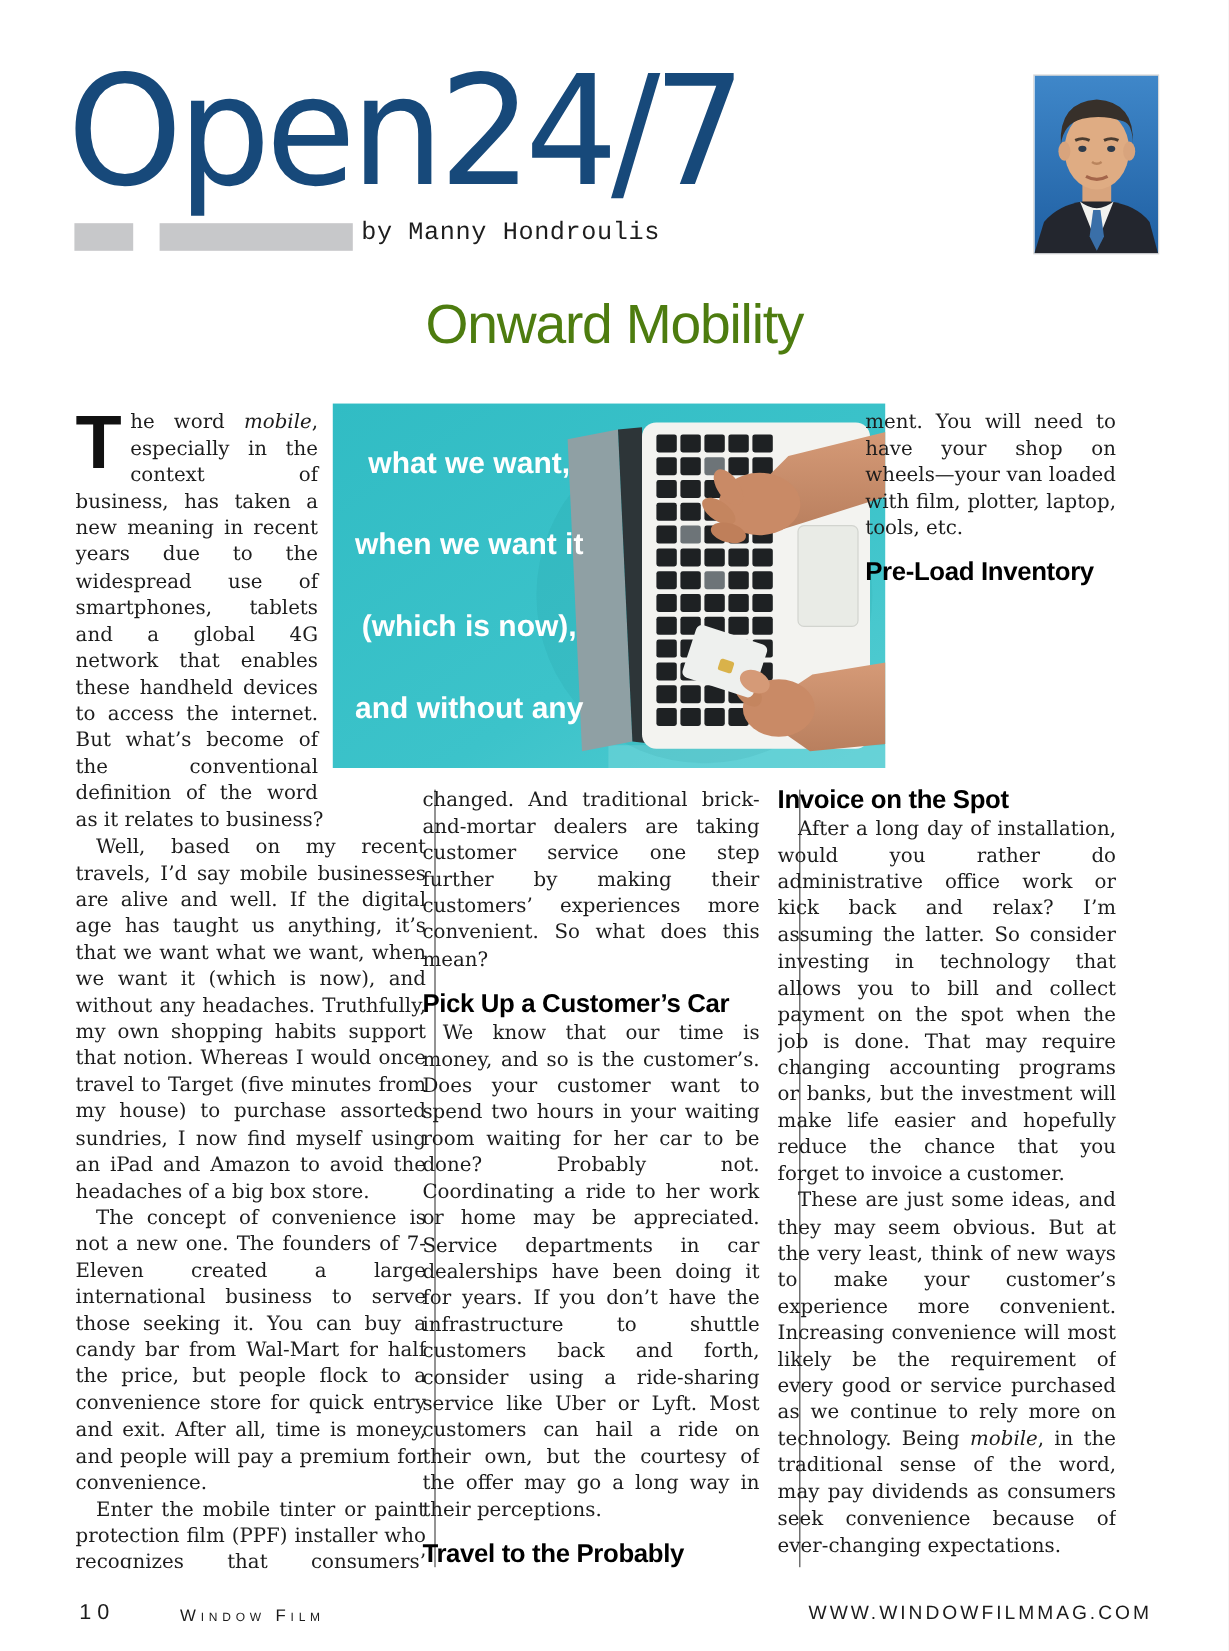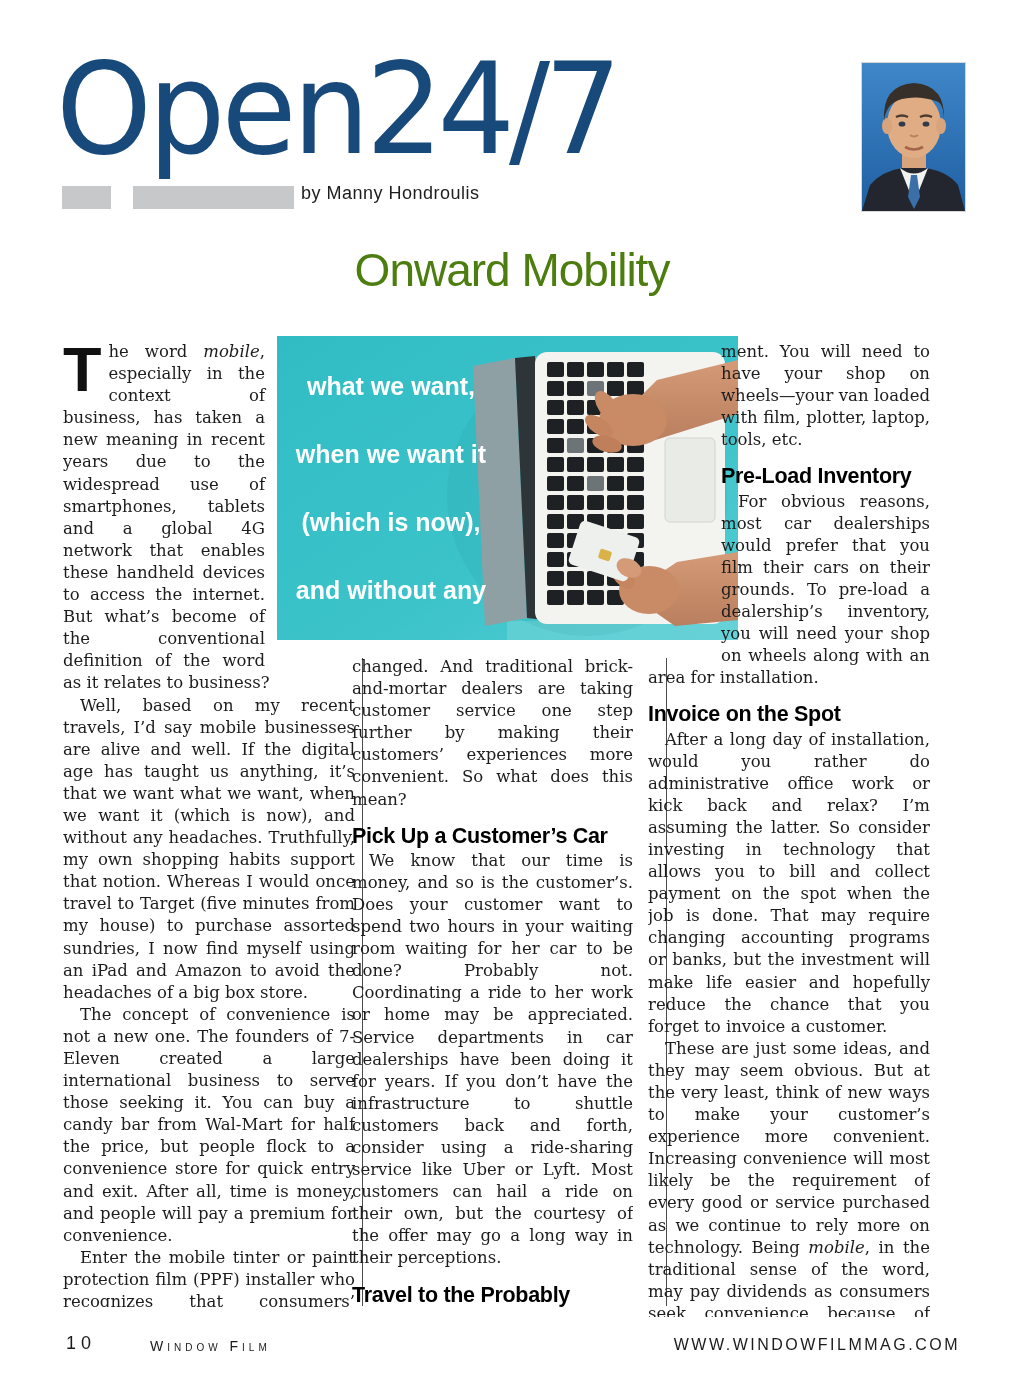--- a/index.html
+++ b/index.html
@@ -7,21 +7,21 @@
         font-family:"DejaVu Serif",serif;color:#1c1c1c;}
   
   .logo{position:absolute;left:56px;top:40px;z-index:2;color:#17497a;
         font-family:"DejaVu Sans",sans-serif;font-weight:400;font-size:122px;line-height:1.1;
         letter-spacing:-4px;transform:scaleY(1.04);transform-origin:top left;}
   .logo .frac{letter-spacing:-6px;}
   .graybar{position:absolute;top:186px;height:23px;background:#c7c8ca;z-index:1;}
   .graybar.b1{left:62px;width:49px;}
   .graybar.b2{left:133px;width:161px;}
   .byline{position:absolute;left:301px;top:183px;z-index:3;
-          font-family:Liberation Sans, sans-serif;font-size:18px;font-weight:500;color:#1d1d1d;
+          font-family:Liberation Mono, monospace;font-size:21px;font-weight:500;color:#1d1d1d;
           letter-spacing:.5px;}
   .headshot{position:absolute;left:862px;top:63px;width:103px;height:148px;box-shadow:0 0 0 1px #d8d8d8;}
   
   .title{position:absolute;left:0;top:243px;width:100%;text-align:center;
          font-family:"Liberation Sans",sans-serif;font-weight:400;font-size:46px;
          letter-spacing:-1px;color:#4d7c0f;}
   
   .feature{position:absolute;left:277px;top:336px;width:461px;height:304px;overflow:hidden;}
   .feature svg{position:absolute;left:0;top:0;}
   .quote-overlay{position:absolute;left:0;top:0;width:228px;height:100%;
@@ -230,21 +230,20 @@
     <h3 class="subhead">Pick Up a Customer’s Car</h3>
     <p class="indent">We know that our time is money, and so is the customer’s. Does your customer want to spend two hours in your waiting room waiting for her car to be done? Probably not. Coordinating a ride to her work or home may be appreciated. Service departments in car dealerships have been doing it for years. If you don’t have the infrastructure to shuttle customers back and forth, consider using a ride-sharing service like Uber or Lyft. Most customers can hail a ride on their own, but the courtesy of the offer may go a long way in their perceptions.</p>
     <h3 class="subhead">Travel to the Probably</h3>
 
   </div>
 
   <div class="col col3">
     <div class="spacer-l"></div>
     <p>ment. You will need to have your shop on wheels—your van loaded with film, plotter, laptop, tools, etc.</p>
     <h3 class="subhead">Pre-Load Inventory</h3>
-    <p class="indent">For obvious reasons, most car dealerships would prefer that you film their cars on their grounds. To pre-load a dealership’s inventory, you will need your shop on wheels along with an area for installation.</p>
     <h3 class="subhead" style="clear:left">Invoice on the Spot</h3>
     <p class="indent">After a long day of installation, would you rather do administrative office work or kick back and relax? I’m assuming the latter. So consider investing in technology that allows you to bill and collect payment on the spot when the job is done. That may require changing accounting programs or banks, but the investment will make life easier and hopefully reduce the chance that you forget to invoice a customer.</p>
     <p class="indent"><span>These are just some ideas, and they may seem obvious. But at the very least, think of new ways to make your customer’s experience more convenient. Increasing convenience will most likely be the requirement of every good or service purchased as we continue to rely more on technology. Being </span><em class="wd">mobile</em><span>, in the traditional sense of the word, may pay dividends as consumers seek convenience because of ever-changing expectations.</span></p>
 
   </div>
 
   <div class="footer">
     <span class="pageno">10</span>
     <span class="mag">Window Film</span>
     <span class="url">www.windowfilmmag.com</span>

